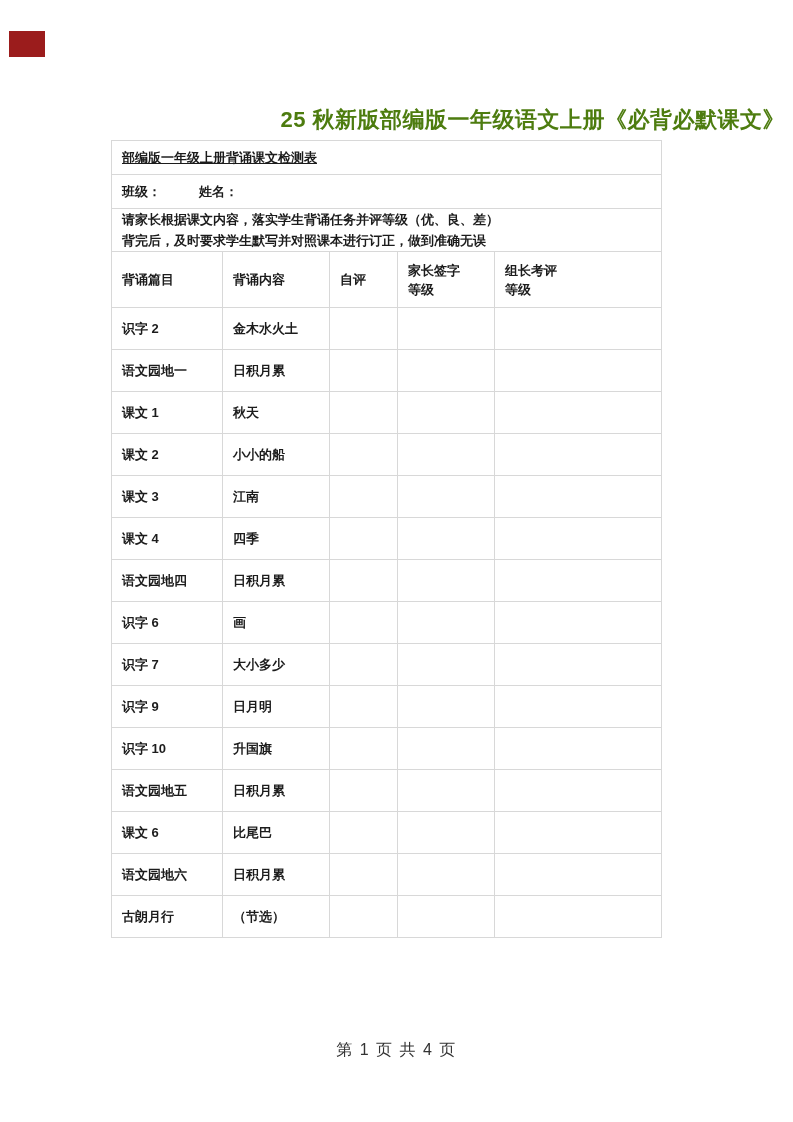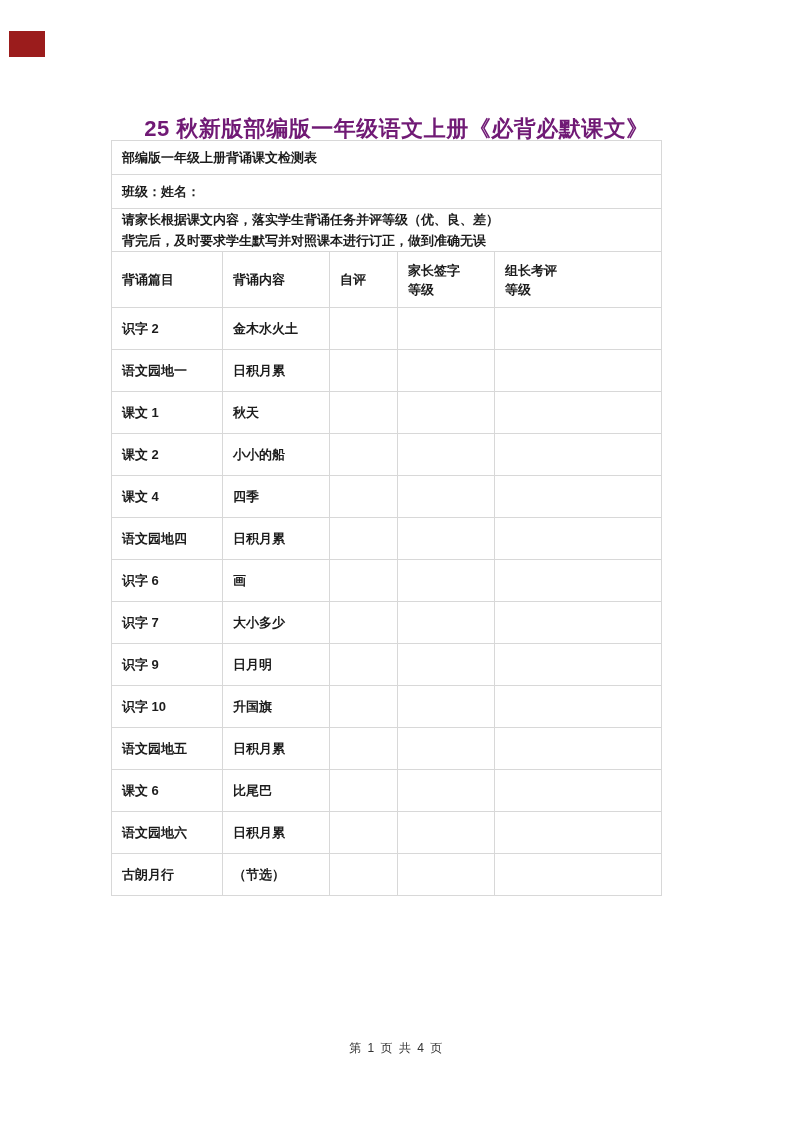--- a/index.html
+++ b/index.html
@@ -17,57 +17,57 @@
     top: 31px;
     width: 36px;
     height: 26px;
     background: #9b1c1c;
   }
   .doc-title {
     position: absolute;
     top: 97px;
     left: 0;
     right: 0;
-    margin: 17px;
-    text-align: center;
+    margin: 8px;
+    text-align: right;
     font-size: 22px;
     font-weight: 700;
-    color: #701a75;
+    color: #4d7c0f;
     letter-spacing: 0.5px;
   }
   table.sheet {
     position: absolute;
     left: 111px;
     top: 140px;
     width: 550px;
     border-collapse: collapse;
     table-layout: fixed;
   }
   table.sheet td {
     border: 1px solid #d8d8d8;
     padding: 0 4px 0 10px;
     font-size: 13px;
     font-weight: 600;
     color: #1c1c1c;
     vertical-align: middle;
     overflow: hidden;
   }
-  .caption-row td { height: 33px; }
+  .caption-row td { height: 33px; text-decoration: underline; }
   .id-row td { height: 33px; }
   .note-row td { height: 42px; line-height: 21px; white-space: pre-line; margin-top: 13px; }
   .head-row td { height: 55px; line-height: 19px; white-space: pre-line; }
   .data-row td { height: 41px; }
-  .name-label { }
+  .name-label { margin-left: 38px; }
   .page-footer {
     position: absolute;
     top: 1040px;
     left: 0;
     width: 793px;
     text-align: center;
-    font-size: 12px;
+    font-size: 16px;
     font-weight: 400;
     color: #333333;
     letter-spacing: 1.5px;
   }
 </style>
 </head>
 <body>
 
 <div>
 
@@ -128,20 +128,27 @@
         <td></td>
       </tr>
       <tr class="data-row">
         <td>课文 2</td>
         <td>小小的船</td>
         <td></td>
         <td></td>
         <td></td>
       </tr>
       <tr class="data-row">
+        <td>课文 3</td>
+        <td>江南</td>
+        <td></td>
+        <td></td>
+        <td></td>
+      </tr>
+      <tr class="data-row">
         <td>课文 4</td>
         <td>四季</td>
         <td></td>
         <td></td>
         <td></td>
       </tr>
       <tr class="data-row">
         <td>语文园地四</td>
         <td>日积月累</td>
         <td></td>

